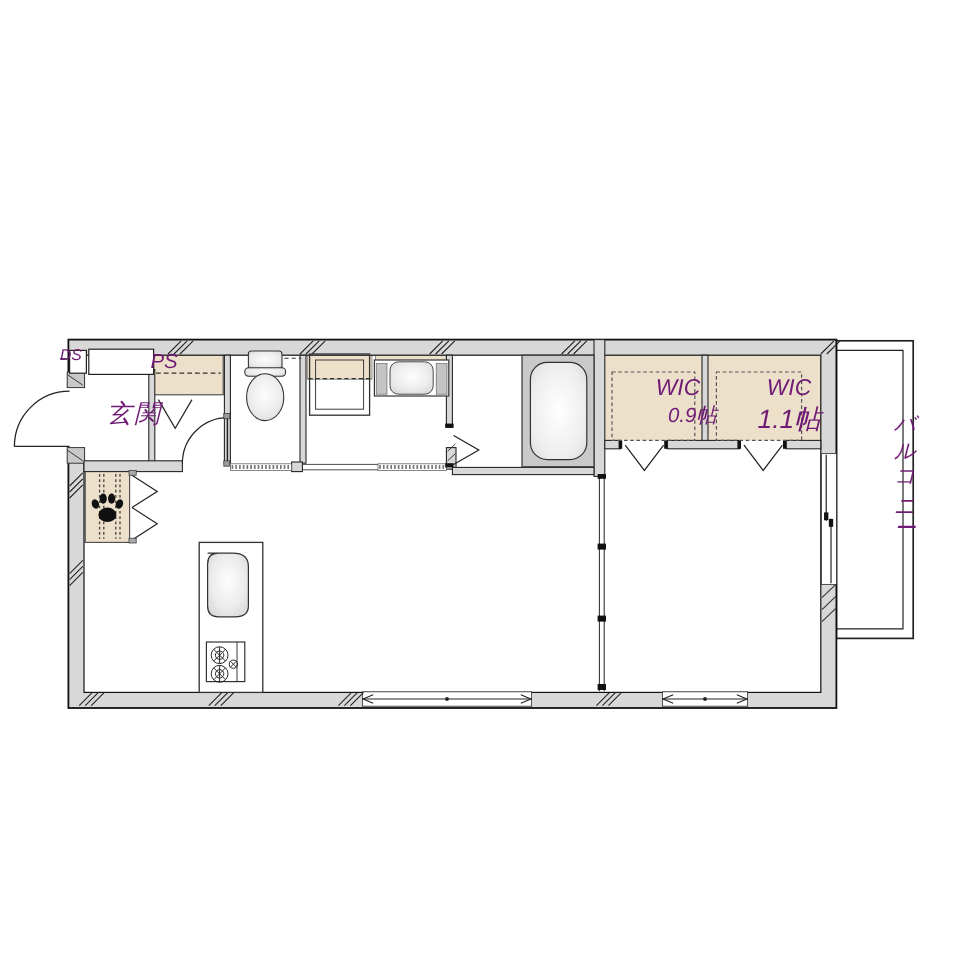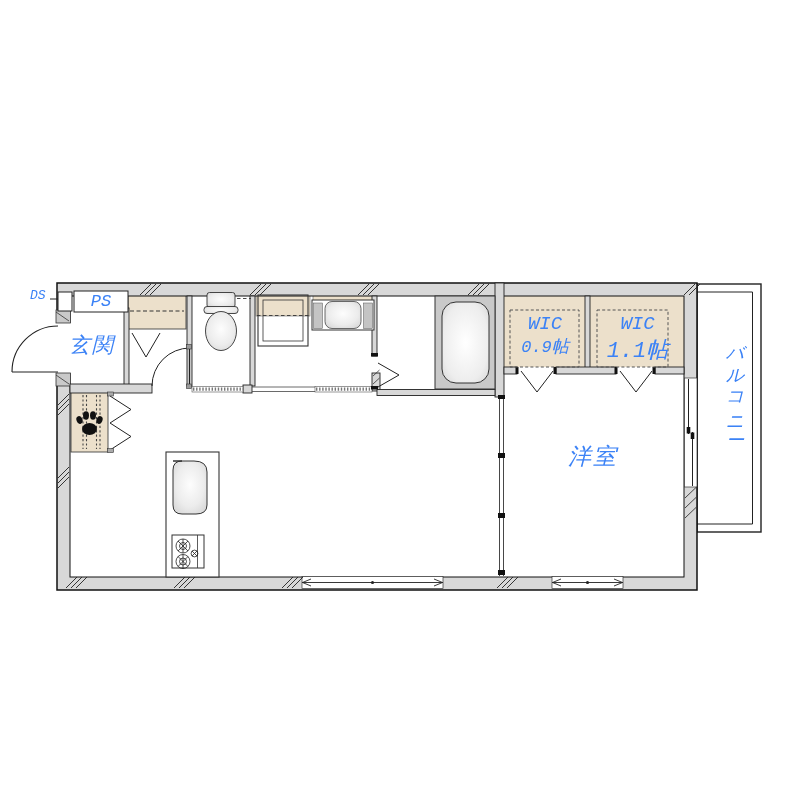--- a/index.html
+++ b/index.html
@@ -1,30 +1,30 @@
 <!DOCTYPE html>
 <html><head>
 <meta charset="utf-8">
 <style>
   html,body{margin:0;padding:0;background:#ffffff;}
   #canvas{position:relative;width:800px;height:800px;background:#ffffff;overflow:hidden;
           font-family:"Liberation Serif","DejaVu Serif",serif;}
   #plan-svg{position:absolute;left:0;top:0;}
-  .lbl{position:absolute;font-style:italic;color:#3b82f6;white-space:nowrap;
-       font-family:Liberation Mono, monospace;}
+  .lbl{position:absolute;font-style:italic;color:#701a75;white-space:nowrap;
+       font-family:Liberation Sans, sans-serif;margin-left:20px;}
   .ctr{text-align:center;}
   .lbl-ds{left:30px;top:288px;font-size:13px;width:22px;}
-  .lbl-ps{left:74px;top:291px;width:54px;height:21px;line-height:21px;font-size:17px;}
+  .lbl-ps{left:74px;top:291px;width:54px;height:21px;line-height:21px;font-size:17px;text-align:right;}
   .lbl-genkan{left:58px;top:331px;width:68px;font-size:21px;letter-spacing:2px;}
   .lbl-ldk{left:288px;top:450px;width:150px;font-size:27px;}
   .lbl-ldk-size{left:288px;top:481px;width:150px;font-size:22px;}
   .lbl-yo{left:518px;top:441px;width:150px;font-size:23px;letter-spacing:2px;}
   .lbl-yo-size{left:518px;top:469px;width:150px;font-size:21px;}
   .lbl-wic1{left:504px;top:313px;width:82px;font-size:19px;}
-  .lbl-wic1-size{left:504px;top:335px;width:82px;font-size:17px;}
+  .lbl-wic1-size{left:516px;top:335px;width:82px;font-size:17px;}
   .lbl-wic2{left:591px;top:313px;width:93px;font-size:19px;}
   .lbl-wic2-size{left:591px;top:335px;width:93px;font-size:22px;}
   .lbl-balcony{left:704px;top:332px;width:42px;height:170px;font-size:18px;
                writing-mode:vertical-rl;letter-spacing:4px;text-align:left;}
 </style>
 </head>
 <body>
 
 <div id="canvas">
 
@@ -229,20 +229,19 @@
     <path d="M 282 588 L 293 577 M 287 588 L 298 577 M 292 588 L 303 577"></path>
     <path d="M 497 588 L 508 577 M 502 588 L 513 577 M 507 588 L 518 577"></path>
     <path d="M 58 405 L 69 394 M 58 410 L 69 399 M 58 415 L 69 404"></path>
     <path d="M 58 478 L 69 467 M 58 483 L 69 472 M 58 488 L 69 477"></path>
   </g>
 </svg>
 
 <div class="lbl lbl-ds">DS</div>
 <div class="lbl lbl-ps ctr">PS</div>
 <div class="lbl lbl-genkan ctr">玄関</div>
-<div class="lbl lbl-yo ctr">洋室</div>
 <div class="lbl lbl-wic1 ctr">WIC</div>
 <div class="lbl lbl-wic1-size ctr">0.9帖</div>
 <div class="lbl lbl-wic2 ctr">WIC</div>
 <div class="lbl lbl-wic2-size ctr">1.1帖</div>
 <div class="lbl lbl-balcony">バルコニー</div>
 
 </div>
 
 </body></html>

